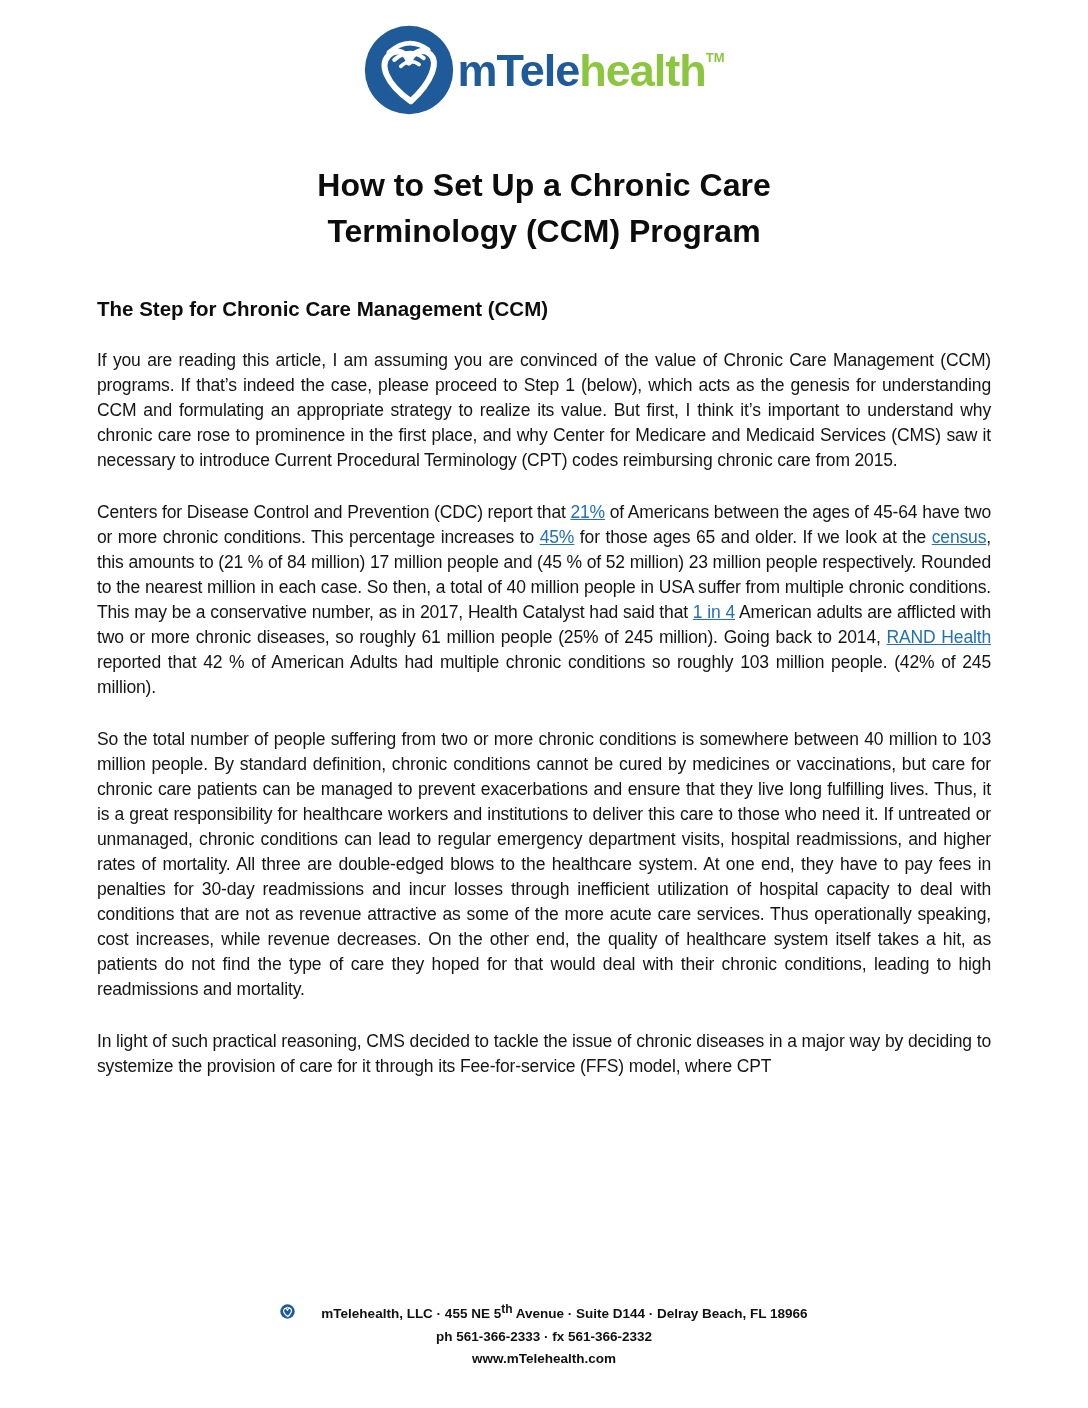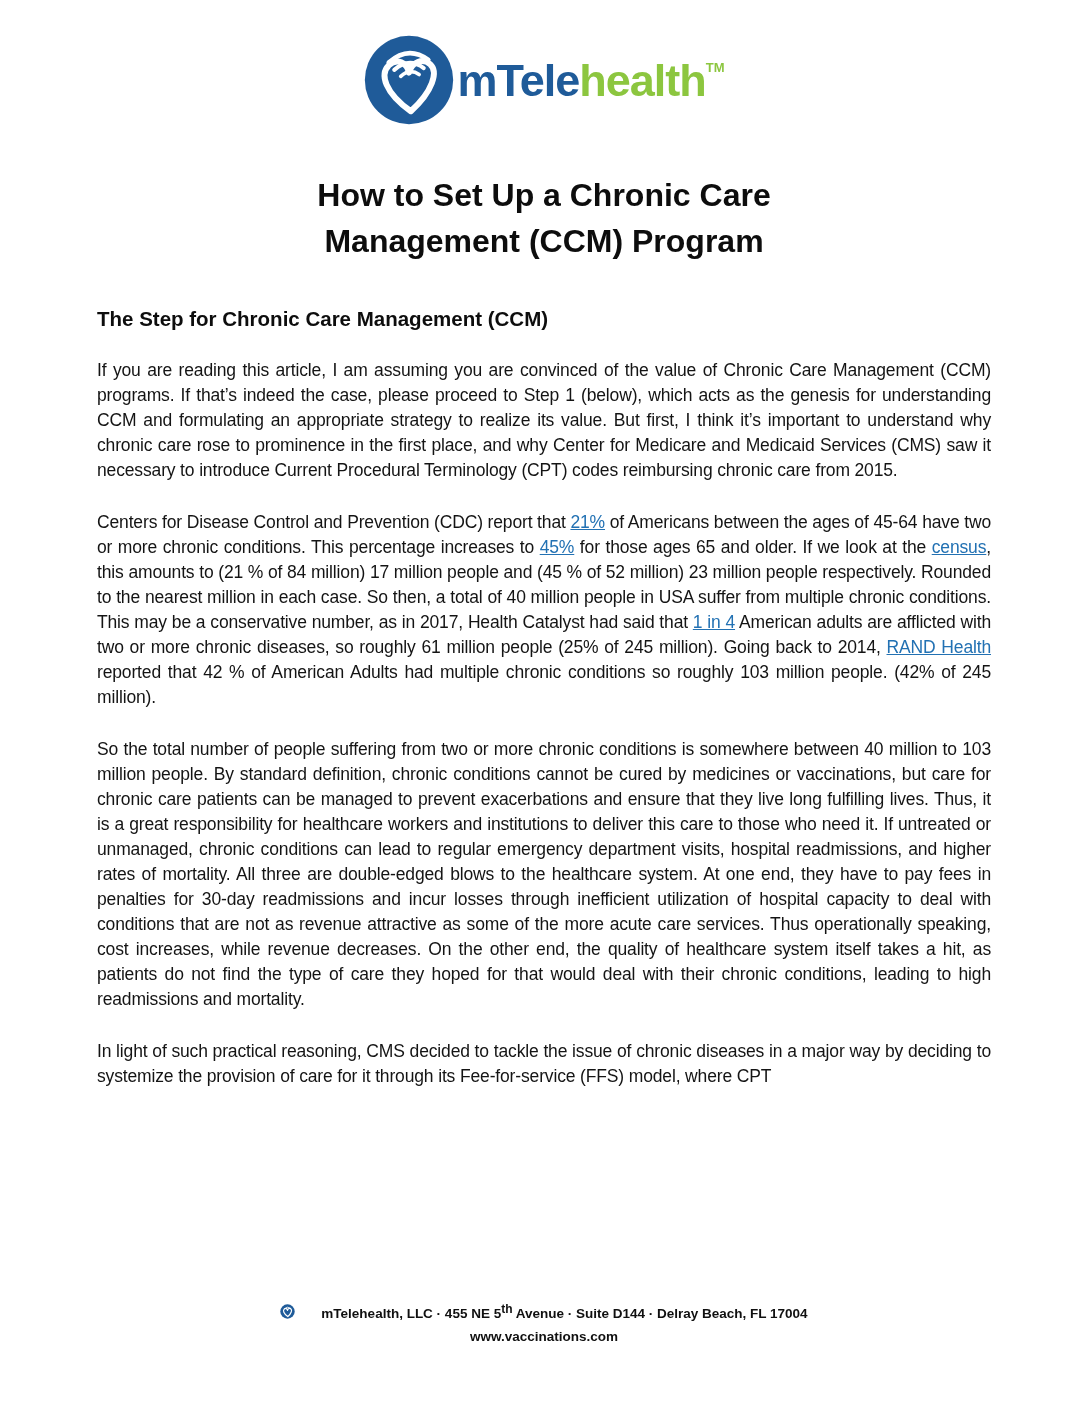--- a/index.html
+++ b/index.html
@@ -12,21 +12,21 @@
     height: 1408px;
     font-family: "Liberation Sans", sans-serif;
     color: #111111;
     overflow: hidden;
   }
   .page {
     position: relative;
     width: 1088px;
     height: 1408px;
     box-sizing: border-box;
-    padding: 32px 97px 0 97px;
+    padding: 22px 97px 0 97px;
   }
   
   .logo-row {
     display: flex;
     justify-content: center;
     align-items: center;
     height: 96px;
   }
   .logo-mark {
     width: 92px;
@@ -113,37 +113,38 @@
       <path d="M28 31 Q49 12 71 28" stroke="#ffffff" stroke-width="5" fill="none" stroke-linecap="round"></path>
       <path d="M34 39 Q50 25 66 37" stroke="#ffffff" stroke-width="4.5" fill="none" stroke-linecap="round"></path>
       <path d="M41 46 Q51 37 61 44" stroke="#ffffff" stroke-width="4" fill="none" stroke-linecap="round"></path>
       <path d="M52 84 C24 64 18 44 28 34 C37 26 48 31 50 42 C53 30 65 26 73 33 C82 41 76 62 52 84 Z" stroke="#ffffff" stroke-width="6.5" fill="none" stroke-linejoin="round" stroke-linecap="round"></path>
     </svg>
     <div class="logo-text"><span class="blue">mTele</span><span class="green">health</span><span class="tm">TM</span></div>
   </div>
 
   <h1 class="doc-title">
     <div>How to Set Up a Chronic Care</div>
-    <div>Management (CCM) Program</div>
+    <div>Terminology (CCM) Program</div>
   </h1>
 
   <h2 class="section-heading">The Step for Chronic Care Management (CCM)</h2>
 
   <div class="body-copy" id="paragraphs">
       <p class="body-para"><span>If you are reading this article, I am assuming you are convinced of the value of Chronic Care Management (CCM) programs. If that’s indeed the case, please proceed to Step 1 (below), which acts as the genesis for understanding CCM and formulating an appropriate strategy to realize its value. But first, I think it’s important to understand why chronic care rose to prominence in the first place, and why Center for Medicare and Medicaid Services (CMS) saw it necessary to introduce Current Procedural Terminology (CPT) codes reimbursing chronic care from 2015.</span></p>
       <p class="body-para"><span>Centers for Disease Control and Prevention (CDC) report that </span><a class="doclink">21%</a><span> of Americans between the ages of 45-64 have two or more chronic conditions. This percentage increases to </span><a class="doclink">45%</a><span> for those ages 65 and older. If we look at the </span><a class="doclink">census</a><span>, this amounts to (21 % of 84 million) 17 million people and (45 % of 52 million) 23 million people respectively. Rounded to the nearest million in each case. So then, a total of 40 million people in USA suffer from multiple chronic conditions. This may be a conservative number, as in 2017, Health Catalyst had said that </span><a class="doclink">1 in 4</a><span> American adults are afflicted with two or more chronic diseases, so roughly 61 million people (25% of 245 million). Going back to 2014, </span><a class="doclink">RAND Health</a><span> reported that 42 % of American Adults had multiple chronic conditions so roughly 103 million people.  (42% of 245 million).</span></p>
       <p class="body-para"><span>So the total number of people suffering from two or more chronic conditions is somewhere between 40 million to 103 million people. By standard definition, chronic conditions cannot be cured by medicines or vaccinations, but care for chronic care patients can be managed to prevent exacerbations and ensure that they live long fulfilling lives. Thus, it is a great responsibility for healthcare workers and institutions to deliver this care to those who need it. If untreated or unmanaged, chronic conditions can lead to regular emergency department visits, hospital readmissions, and higher rates of mortality. All three are double-edged blows to the healthcare system. At one end, they have to pay fees in penalties for 30-day readmissions and incur losses through inefficient utilization of hospital capacity to deal with conditions that are not as revenue attractive as some of the more acute care services. Thus operationally speaking, cost increases, while revenue decreases. On the other end, the quality of healthcare system itself takes a hit, as patients do not find the type of care they hoped for that would deal with their chronic conditions, leading to high readmissions and mortality.</span></p>
       <p class="body-para"><span>In light of such practical reasoning, CMS decided to tackle the issue of chronic diseases in a major way by deciding to systemize the provision of care for it through its Fee-for-service (FFS) model, where CPT</span></p>
     </div>
 
   <div class="page-footer">
     <div class="footer-line1">
       <svg class="footer-mark" viewBox="0 0 100 100" aria-hidden="true">
         <circle cx="50" cy="50" r="48" fill="var(--brand-blue)"></circle>
         <path d="M28 31 Q49 12 71 28" stroke="#ffffff" stroke-width="6" fill="none" stroke-linecap="round"></path>
         <path d="M52 84 C24 64 18 44 28 34 C37 26 48 31 50 42 C53 30 65 26 73 33 C82 41 76 62 52 84 Z" stroke="#ffffff" stroke-width="8" fill="none" stroke-linejoin="round" stroke-linecap="round"></path>
       </svg>
-      <span><span>mTelehealth, LLC · 455 NE 5</span><sup>th</sup><span> Avenue · Suite D144 · Delray Beach, FL 17004</span></span>
+      <span><span>mTelehealth, LLC · 455 NE 5</span><sup>th</sup><span> Avenue · Suite D144 · Delray Beach, FL 18966</span></span>
     </div>
-    <div>www.vaccinations.com</div>
+    <div>ph 561-366-2333 · fx 561-366-2332</div>
+    <div>www.mTelehealth.com</div>
   </div>
 
 </div>
 
 </body></html>

